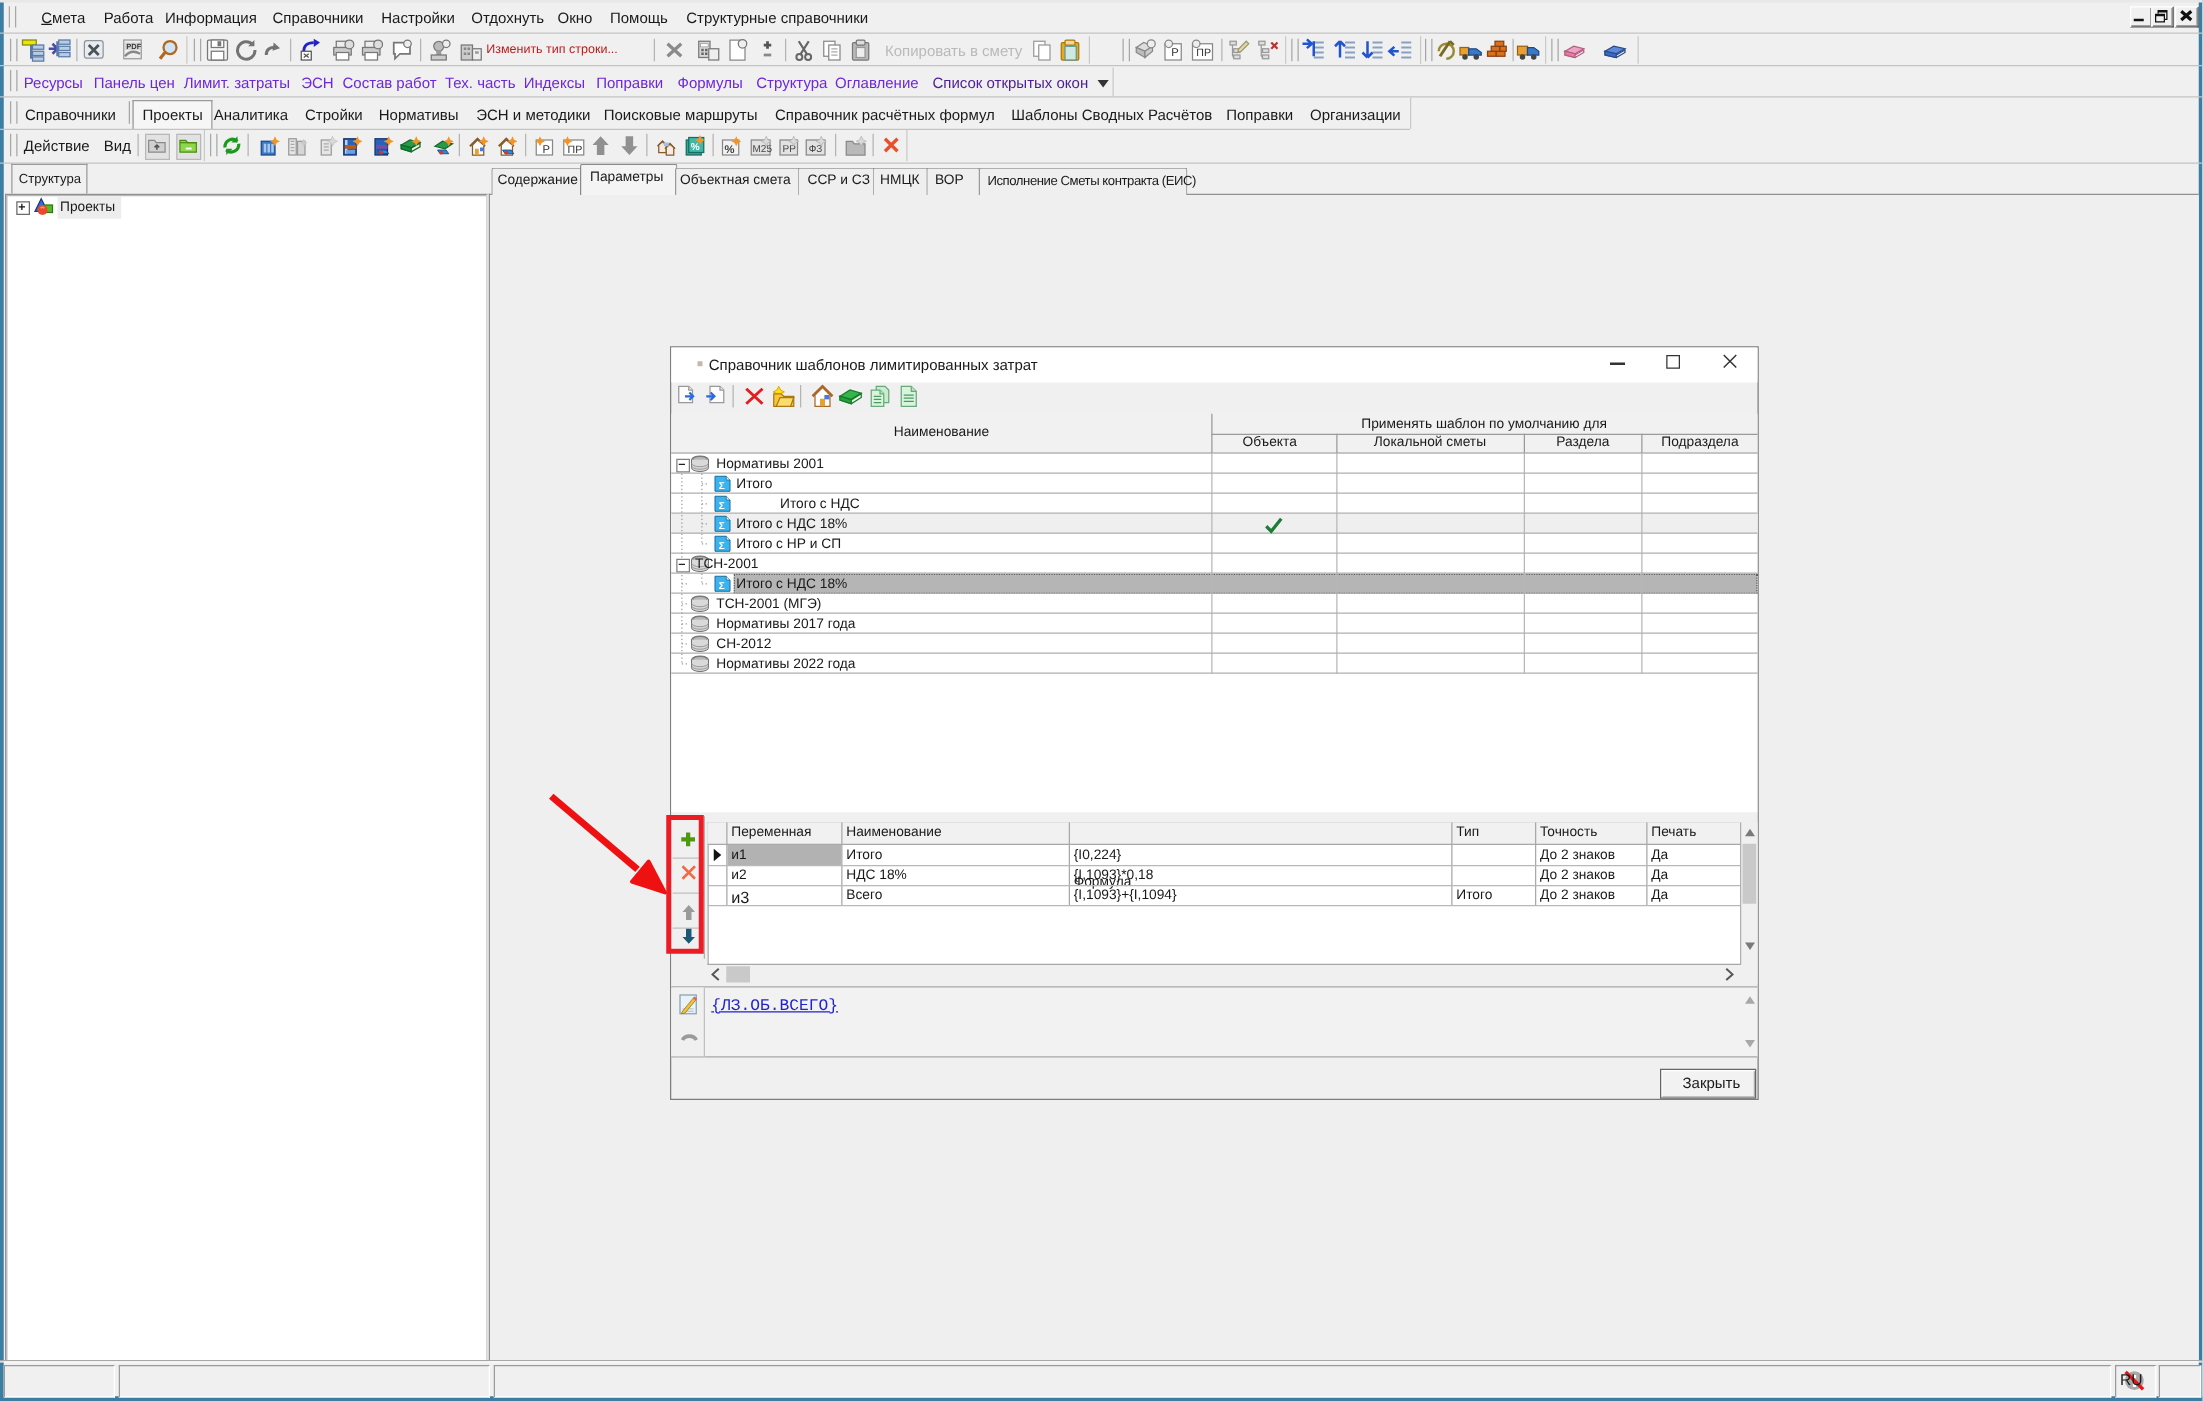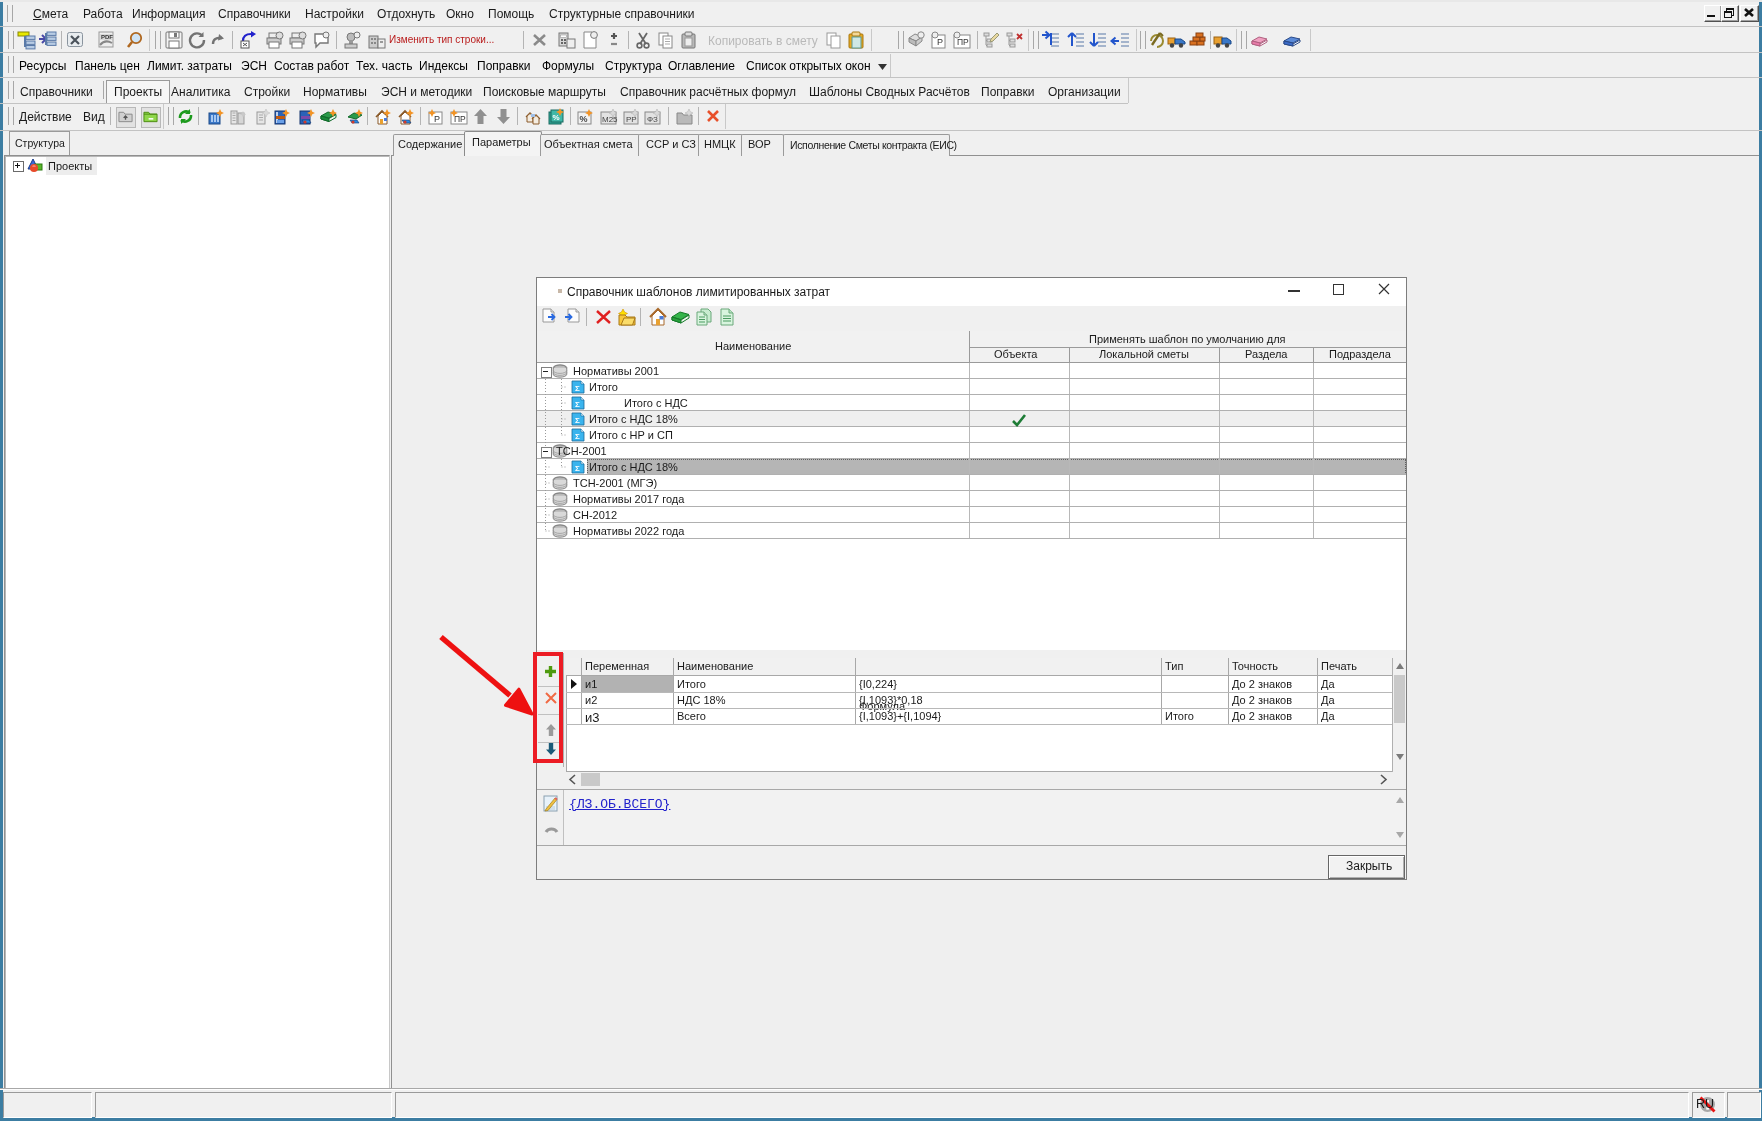--- a/index.html
+++ b/index.html
@@ -2,21 +2,21 @@
 <html><head><meta charset="utf-8">
 <style>
 html,body{margin:0;padding:0;}
 body{width:1762px;height:1121px;position:relative;overflow:hidden;
  font-family:"Liberation Sans",sans-serif;background:#f0f0f0;}
 .a{position:absolute;}
 .sep{position:absolute;width:1px;background:#b4b4b4;}
 .grip{position:absolute;width:4px;border-left:1px solid #a7a7a7;border-right:1px solid #a7a7a7;}
 .g2{position:absolute;width:1px;background:#a7a7a7;box-shadow:3px 0 0 #a7a7a7;}
 .txt{position:absolute;white-space:nowrap;color:#1a1a1a;}
-.gtx{position:absolute;white-space:nowrap;color:#000000;}
+.gtx{position:absolute;white-space:nowrap;color:#6d28d9;}
 .hline{position:absolute;left:0;width:1762px;height:1px;background:#b0b0b0;}
 svg{position:absolute;overflow:visible;}
 </style></head>
 <body>
 <svg width="0" height="0" style="position:absolute">
 <defs>
 <g id="dbicon">
         <ellipse cx="8" cy="3.8" rx="6.8" ry="3" fill="#909090" stroke="#5f5f5f" stroke-width=".7"></ellipse>
         <ellipse cx="8" cy="3.4" rx="5" ry="1.8" fill="#b8b8b8"></ellipse>
         <path d="M1.2 3.8 v6.4 a6.8 3 0 0 0 13.6 0 v-6.4" fill="#d9d9d9" stroke="#5f5f5f" stroke-width=".7"></path>
@@ -294,21 +294,21 @@
 <div class="gtx" style="left:75px;top:59px;font-size:12px;">Панель цен</div>
 <div class="gtx" style="left:147px;top:59px;font-size:12px;">Лимит. затраты</div>
 <div class="gtx" style="left:241px;top:59px;font-size:12px;">ЭСН</div>
 <div class="gtx" style="left:274px;top:59px;font-size:12px;">Состав работ</div>
 <div class="gtx" style="left:356px;top:59px;font-size:12px;text-align:right;">Тех. часть</div>
 <div class="gtx" style="left:419px;top:59px;font-size:12px;">Индексы</div>
 <div class="gtx" style="left:477px;top:59px;font-size:12px;">Поправки</div>
 <div class="gtx" style="left:542px;top:59px;font-size:12px;">Формулы</div>
 <div class="gtx" style="left:605px;top:59px;font-size:12px;">Структура</div>
 <div class="gtx" style="left:668px;top:59px;font-size:12px;">Оглавление</div>
-<div class="txt" style="left:746px;top:59px;font-size:12px;color:#000000;">Список открытых окон</div>
+<div class="txt" style="left:746px;top:59px;font-size:12px;color:#4c1d95;">Список открытых окон</div>
 <svg style="left:878px;top:64px" width="9" height="6" viewBox="0 0 9 6">
     <path d="M0 0 h9 l-4.5 6z" fill="#333"></path>
   </svg>
 <div class="a" style="left:890px;top:54px;width:1px;height:23px;background:#c9c9c9;"></div>
 <div class="hline" style="top:77px;background:#c3c3c3;"></div>
 
 <div class="grip" style="left:8px;top:81px;height:18px;"></div>
 <div class="txt" style="left:20px;top:85px;font-size:12px;">Справочники</div>
 <div class="g2" style="left:103px;top:81px;height:18px;"></div>
 <div class="a" style="left:106px;top:80px;width:62px;height:23px;background:#f6f6f6;border:1px solid #9a9a9a;border-bottom:none;"></div>

